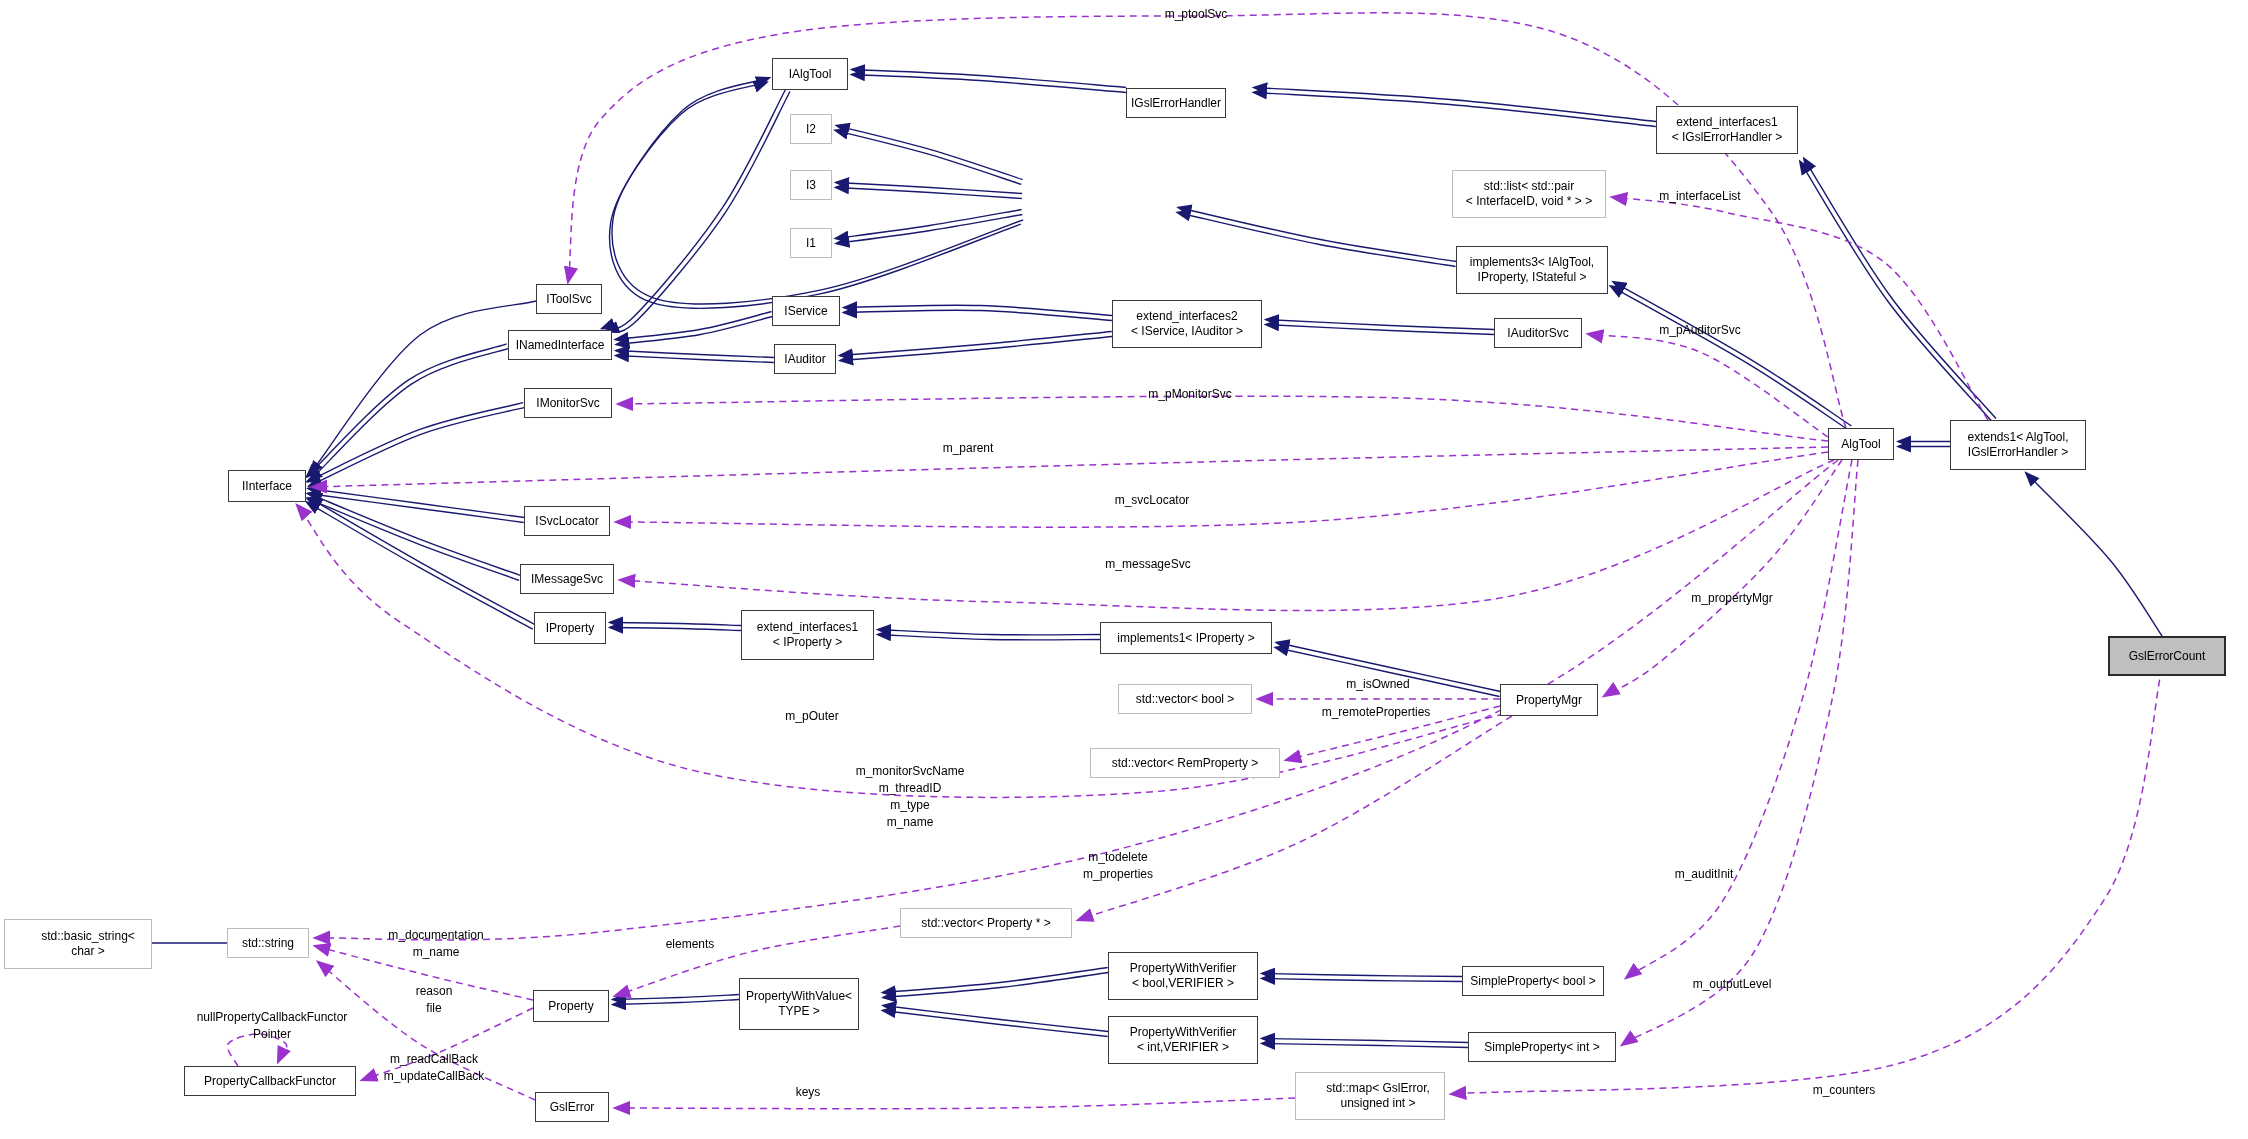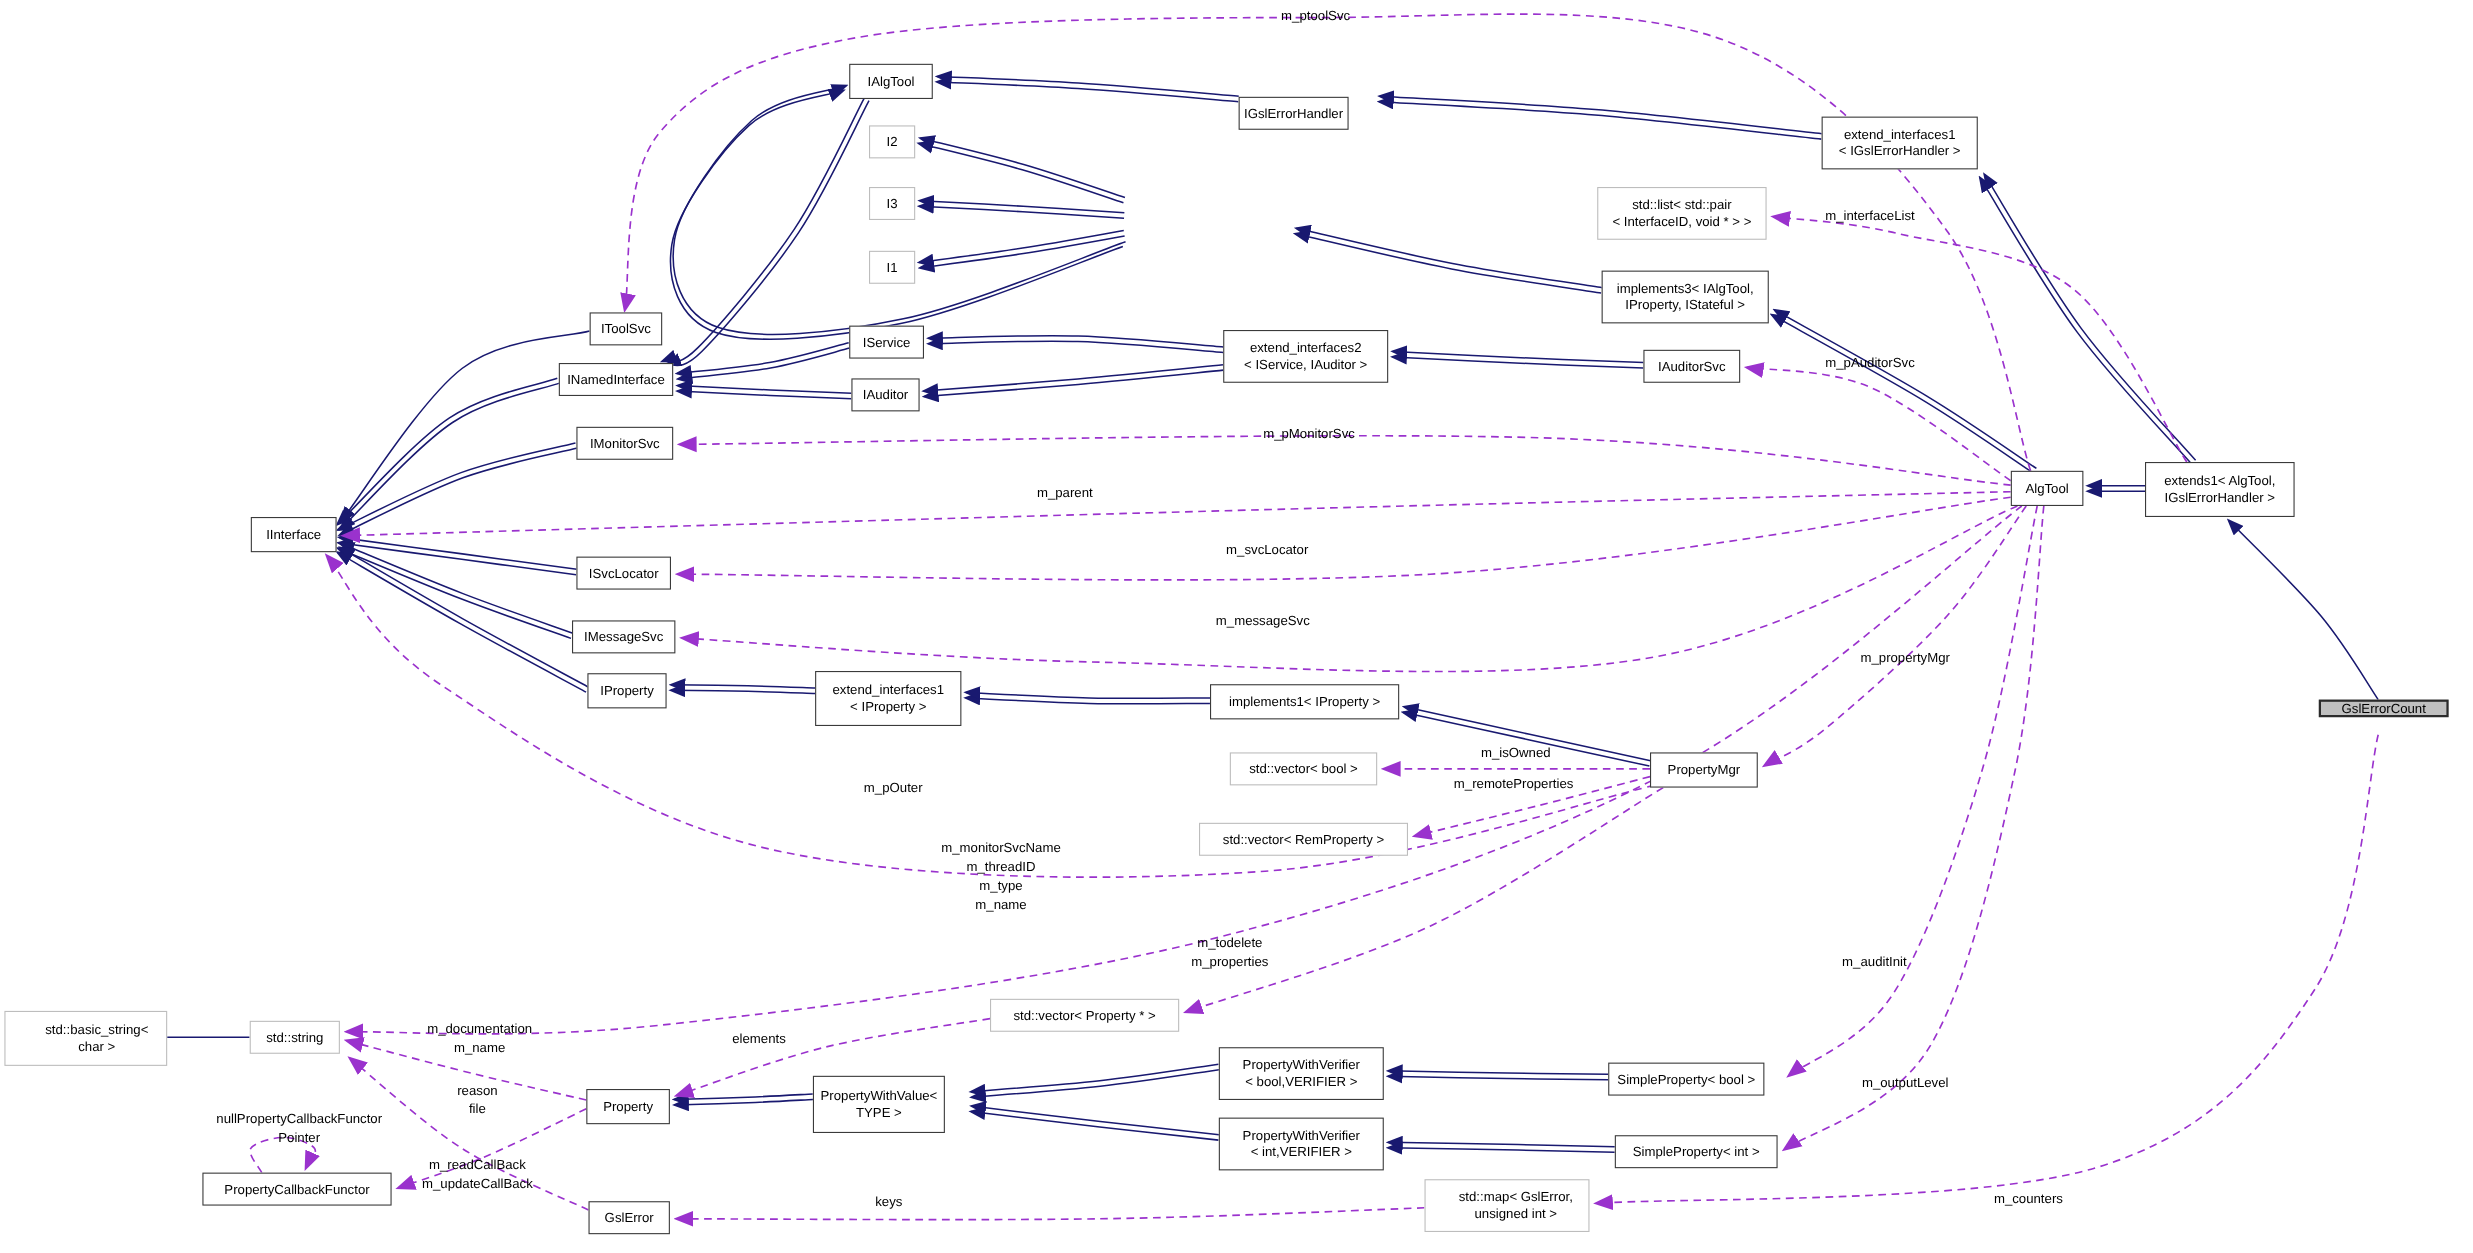--- a/index.html
+++ b/index.html
@@ -194,21 +194,21 @@
     </div>
     <div class="node grey" style="left: 1118px; top: 684px; width: 134px; height: 30px;">
       <div class="ln">std::vector&lt; bool &gt;</div>
     </div>
     <div class="node " style="left: 1500px; top: 684px; width: 98px; height: 32px;">
       <div class="ln">PropertyMgr</div>
     </div>
     <div class="node grey" style="left: 1090px; top: 748px; width: 190px; height: 30px;">
       <div class="ln">std::vector&lt; RemProperty &gt;</div>
     </div>
-    <div class="node hl" style="left: 2108px; top: 636px; width: 118px; height: 16px;">
+    <div class="node hl" style="left: 2108px; top: 636px; width: 118px; height: 40px;">
       <div class="ln">GslErrorCount</div>
     </div>
     <div class="node grey" style="left: 4px; top: 919px; width: 148px; height: 50px; padding-left: 20px;">
       <div class="ln">std::basic_string&lt;</div>
       <div class="ln">char &gt;</div>
     </div>
     <div class="node grey" style="left: 227px; top: 928px; width: 82px; height: 30px;">
       <div class="ln">std::string</div>
     </div>
     <div class="node grey" style="left: 900px; top: 908px; width: 172px; height: 30px;">

